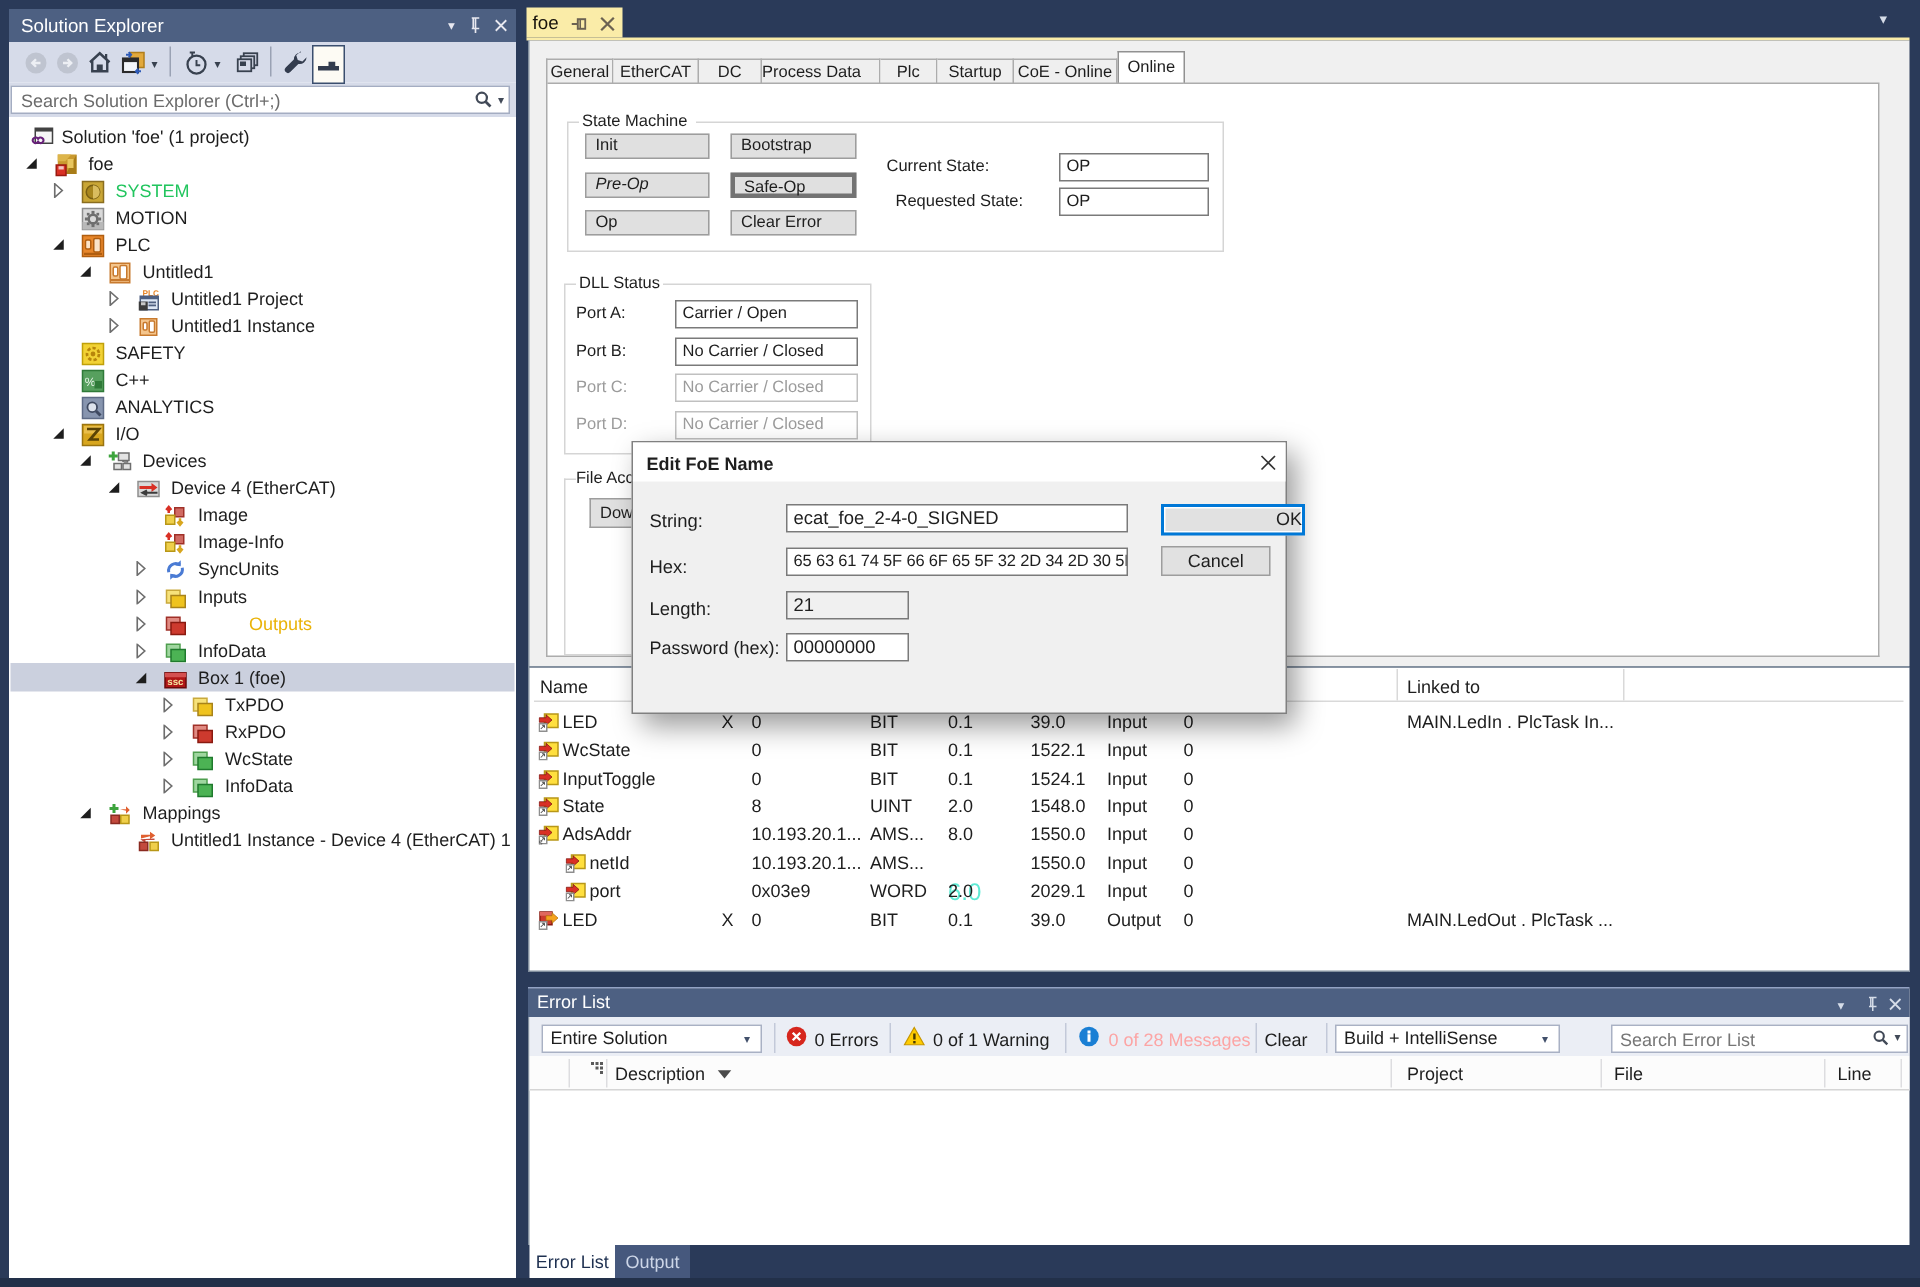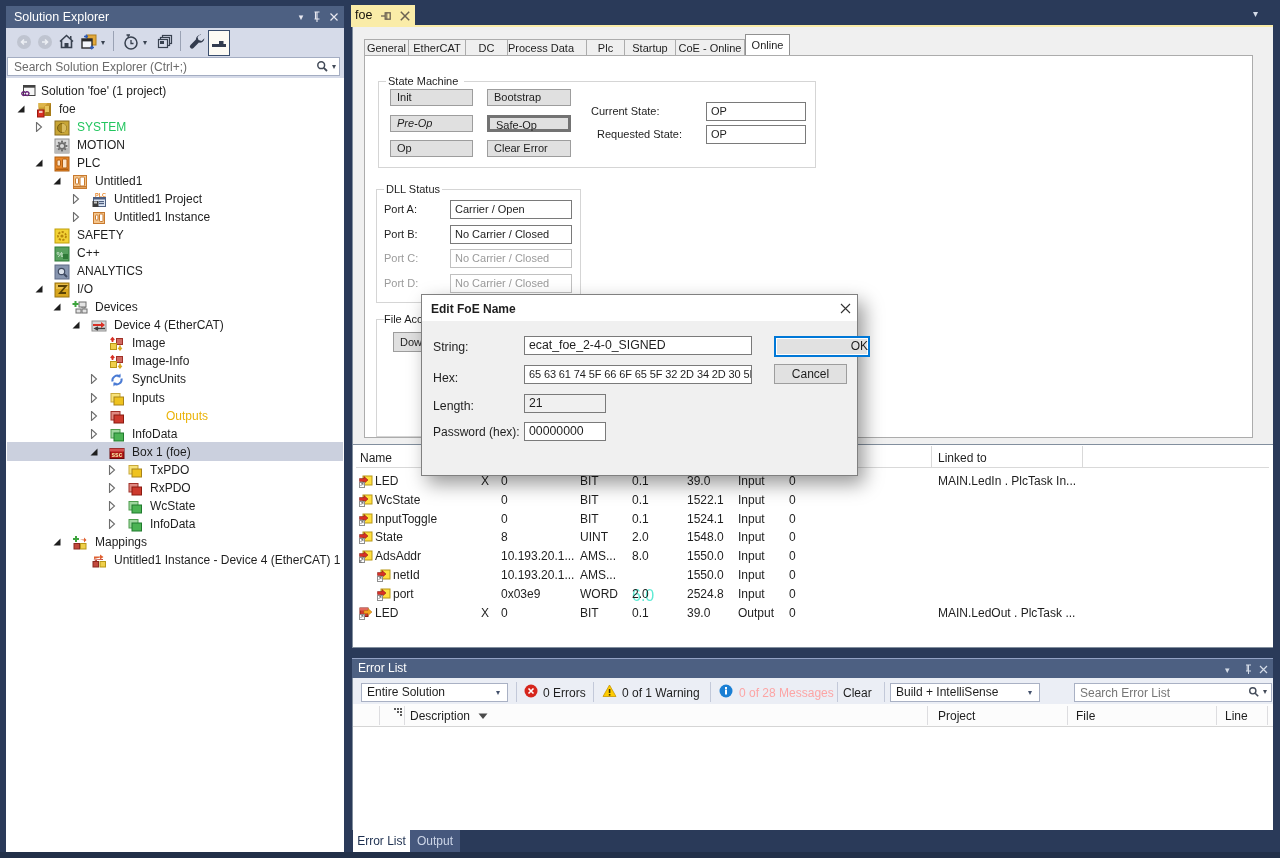--- a/index.html
+++ b/index.html
@@ -580,21 +580,21 @@
       <rect x="4" y="2" width="9" height="9" fill="#FFDF3E" stroke="#B89717"></rect>
       <path d="M0.5 4.5 L5 4.5 L5 2.5 L9 6 L5 9.5 L5 7.5 L0.5 7.5 Z" fill="#D93025" stroke="#7A1410" stroke-width="0.5"></path>
       <rect x="0.5" y="8.5" width="5" height="5" fill="#FFF" stroke="#8E8E8E"></rect>
       <path d="M1.5 12 L4 9.5 M4 9.5 L4 11.2 M4 9.5 L2.3 9.5" stroke="#555" stroke-width="0.7" fill="none"></path>
     </svg>
   </div>
 <div class="a tx" style="left:393px;top:587px;width:105px;height:14px;color:#1E1E1E;font-size:12px;">port</div>
 <div class="a tx" style="left:501px;top:587px;width:80px;height:14px;color:#1E1E1E;font-size:12px;">0x03e9</div>
 <div class="a tx" style="left:580px;top:587px;width:50px;height:14px;color:#1E1E1E;font-size:12px;">WORD</div>
 <div class="a" style="left:632px;top:587px;width:40px;height:14px;color:#1E1E1E;font-size:12px;">2.0</div>
-<div class="a" style="left:687px;top:587px;width:50px;height:14px;color:#1E1E1E;font-size:12px;">2524.8</div>
+<div class="a" style="left:687px;top:587px;width:50px;height:14px;color:#1E1E1E;font-size:12px;">2029.1</div>
 <div class="a" style="left:738px;top:587px;width:50px;height:14px;color:#1E1E1E;font-size:12px;">Input</div>
 <div class="a" style="left:789px;top:587px;width:20px;height:14px;color:#1E1E1E;font-size:12px;">0</div>
 <div class="a" style="left:359px;top:606px;width:14px;height:14px;">
     <svg width="14" height="14" viewBox="0 0 14 14">
       <rect x="1" y="2" width="8" height="8.5" fill="#CD3A2E" stroke="#8A1A10"></rect>
       <rect x="1" y="2" width="8" height="2.5" fill="#E0685E"></rect>
       <path d="M5 4.5 L9 4.5 L9 2.5 L13 6 L9 9.5 L9 7.5 L5 7.5 Z" fill="#F5A31E" stroke="#B07010" stroke-width="0.5"></path>
       <rect x="0.5" y="8.5" width="5" height="5" fill="#FFF" stroke="#8E8E8E"></rect>
       <path d="M1.5 12 L4 9.5 M4 9.5 L4 11.2 M4 9.5 L2.3 9.5" stroke="#555" stroke-width="0.7" fill="none"></path>
     </svg>

